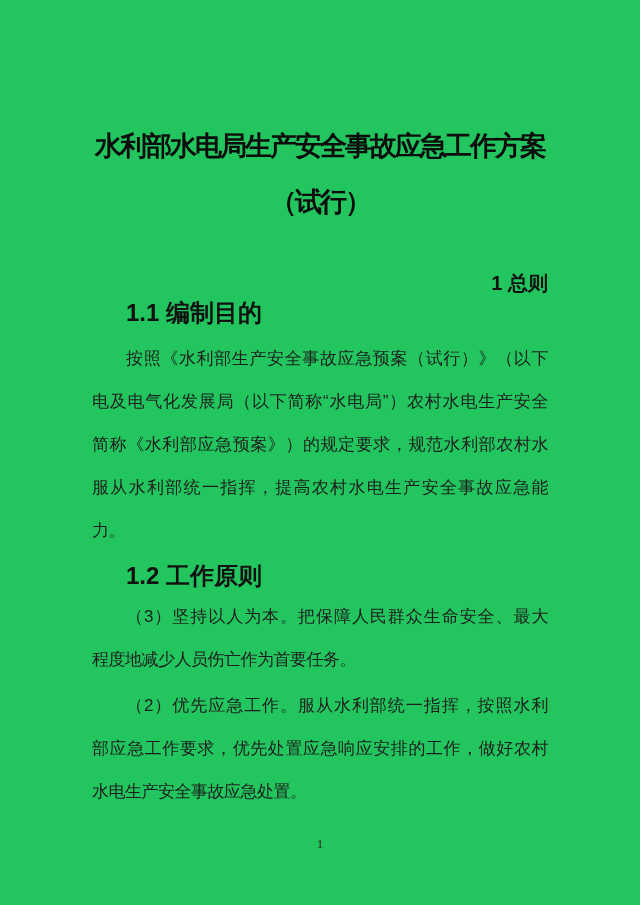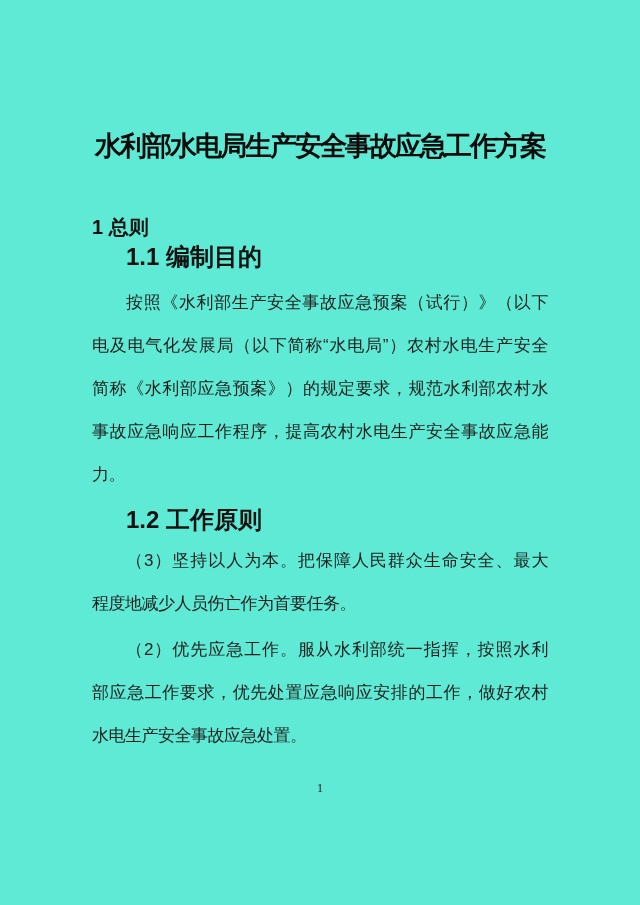--- a/index.html
+++ b/index.html
@@ -4,21 +4,21 @@
 <style>
   html, body {
     margin: 0;
     padding: 0;
     background: #ffffff;
   }
   .page {
     position: relative;
     width: 640px;
     height: 905px;
-    background: #5eead4;
+    background: #22c55e;
     overflow: hidden;
     font-family: "Liberation Sans", sans-serif;
     color: #1e1e1e;
   }
   .content {
     padding: 0 92px;
   }
   
   .doc-title {
     margin-top: 118px;
@@ -26,21 +26,21 @@
     font-family: "Liberation Serif", serif;
     font-weight: bold;
     font-size: 27px;
     letter-spacing: -2px;
     line-height: 56px;
     color: #0c0c0c;
   }
   
   .sec-heading {
     margin-top: 38px;
-    text-align: left;
+    text-align: right;
     font-weight: bold;
     font-size: 20px;
     line-height: 30px;
     color: #111111;
   }
   
   .subsec-heading {
     padding-left: 34px;
     font-weight: bold;
     font-size: 24px;
@@ -88,31 +88,32 @@
   }
 </style>
 </head>
 <body>
 
 <div class="page">
   <div class="content">
 
     <div class="doc-title">
       <div>水利部水电局生产安全事故应急工作方案</div>
+      <div>（试行）</div>
     </div>
 
     <div class="sec-heading">1 总则</div>
 
     <div class="subsec-heading">1.1 编制目的</div>
 
     <div class="para p1">
       <div class="pline jfit first">按照《水利部生产安全事故应急预案（试行）》（以下</div>
       <div class="pline jfit">电及电气化发展局（以下简称“水电局”）农村水电生产安全</div>
       <div class="pline jfit">简称《水利部应急预案》）的规定要求，规范水利部农村水</div>
-      <div class="pline jfit">事故应急响应工作程序，提高农村水电生产安全事故应急能</div>
+      <div class="pline jfit">服从水利部统一指挥，提高农村水电生产安全事故应急能</div>
       <div class="pline last">力。</div>
     </div>
 
     <div class="subsec-heading h12">1.2 工作原则</div>
 
     <div class="para p2">
       <div class="pline jfit first">（3）坚持以人为本。把保障人民群众生命安全、最大</div>
       <div class="pline last">程度地减少人员伤亡作为首要任务。</div>
     </div>
 

